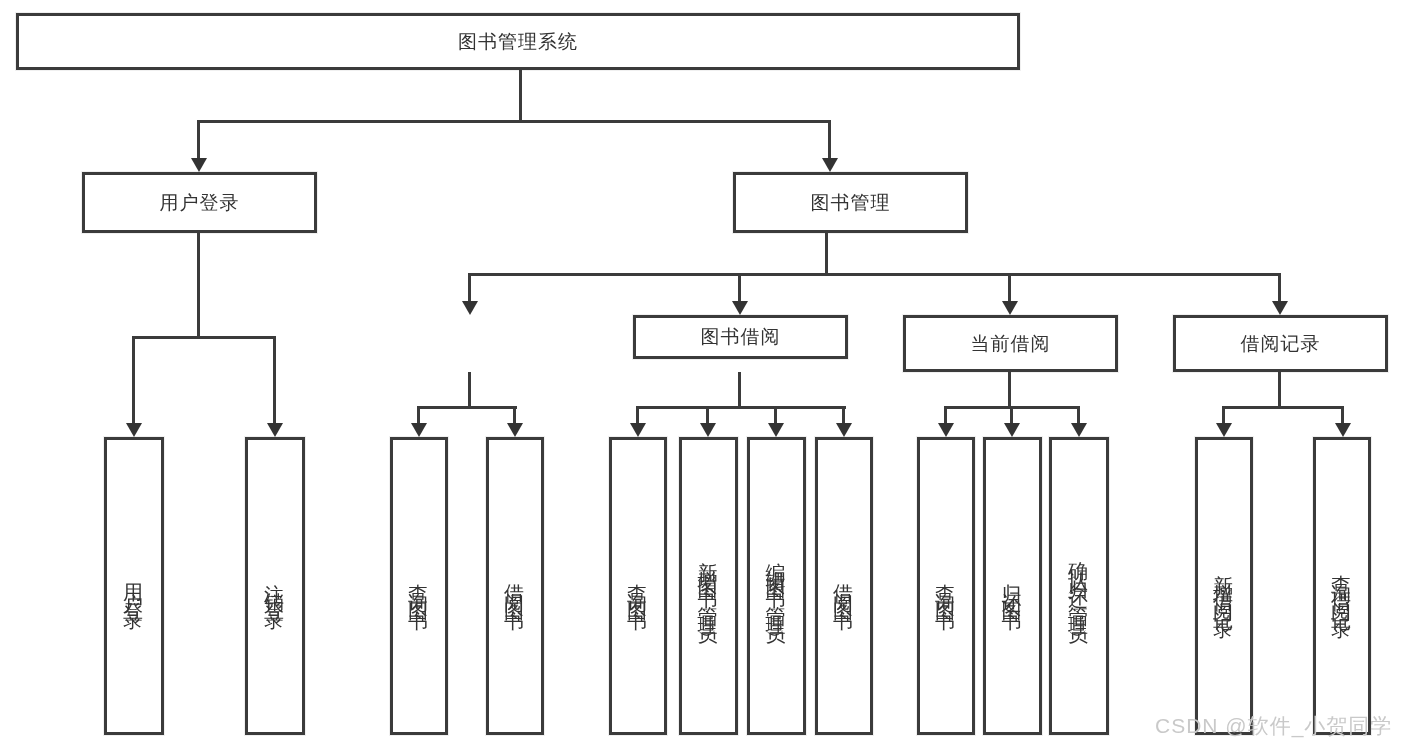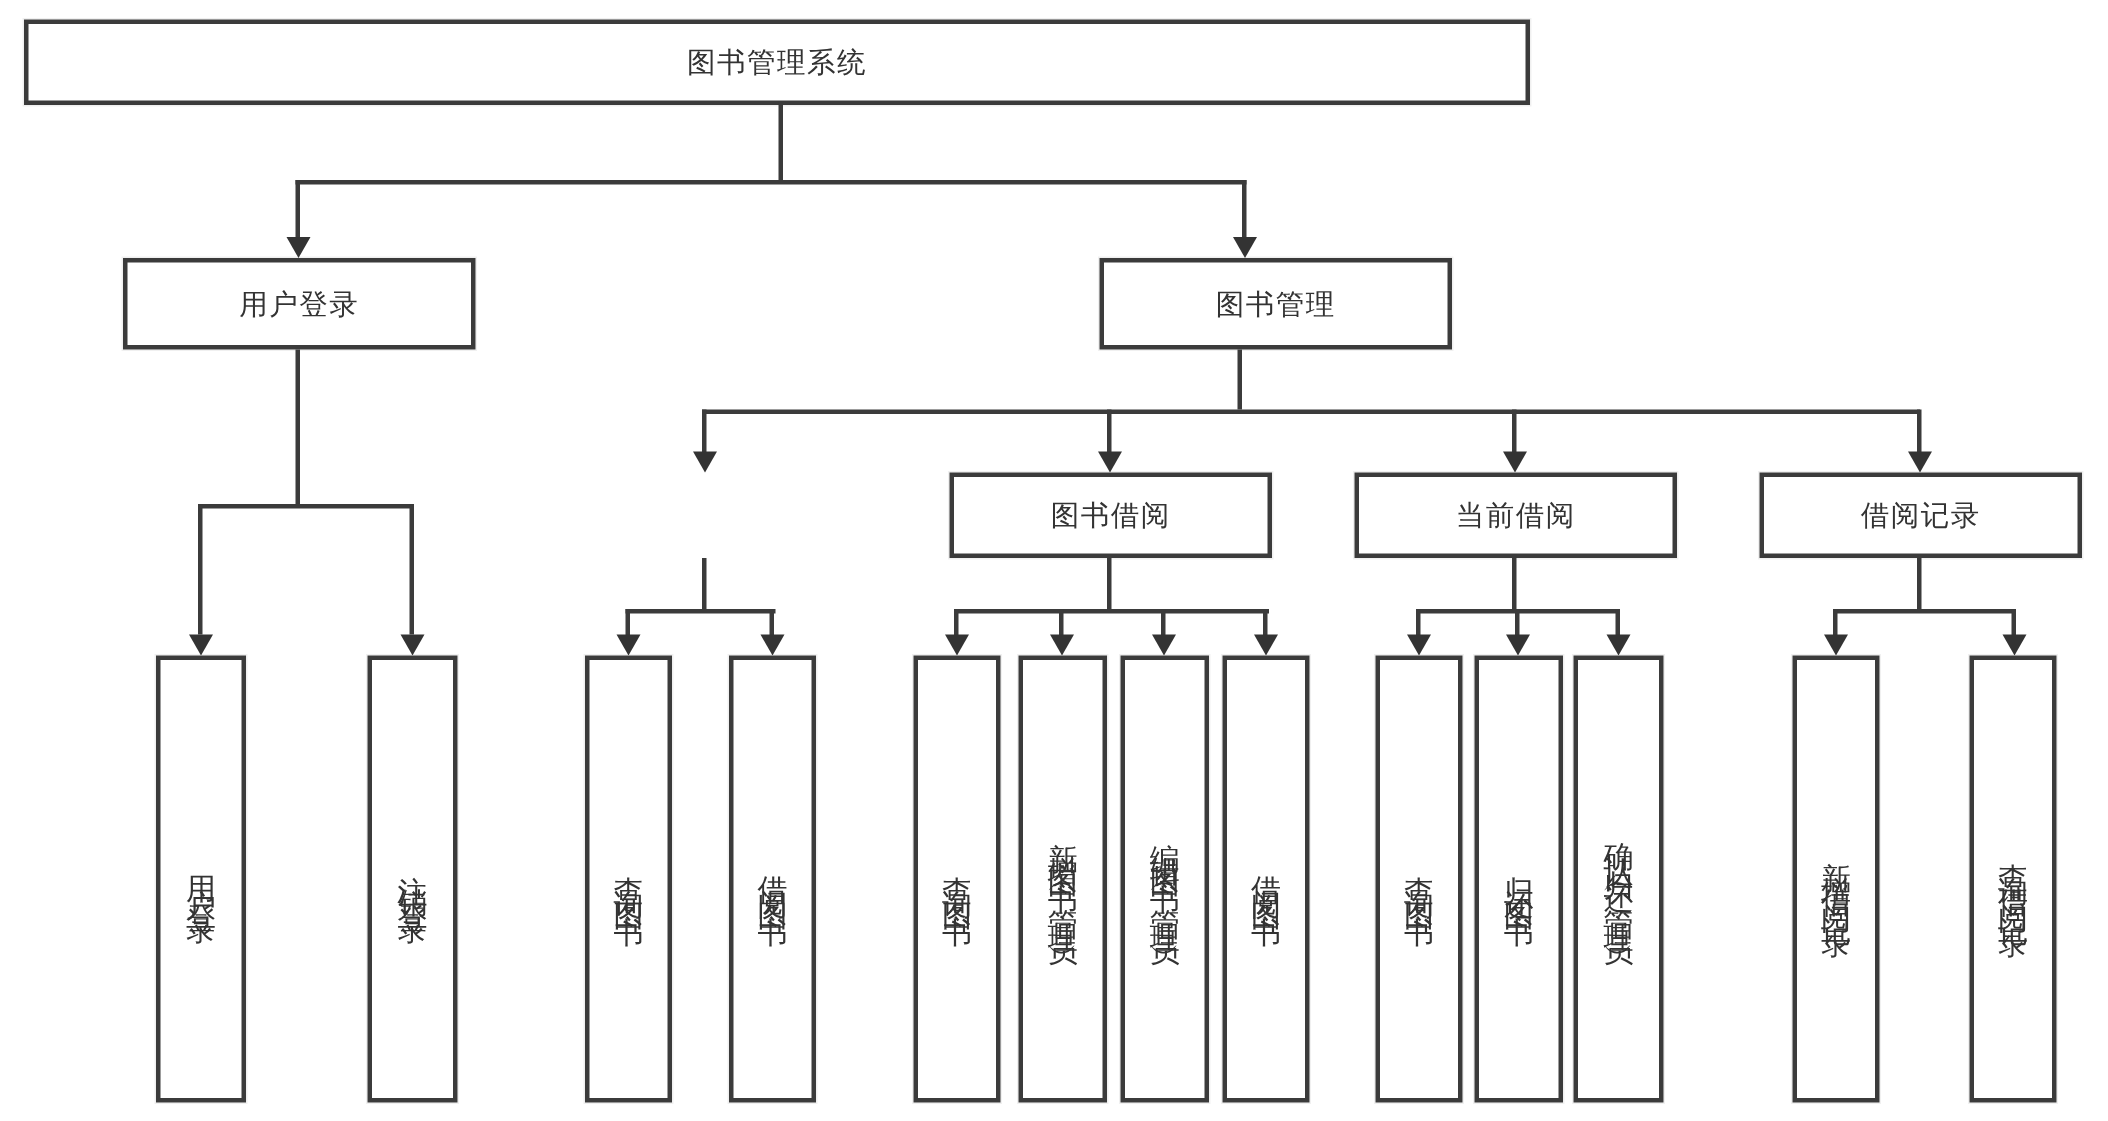--- a/index.html
+++ b/index.html
@@ -98,21 +98,21 @@
   <div class="hline" style="left:468px; top:273px; width:812px;"></div>
   <div class="vline" style="left:468px; top:273px; height:29px;"></div>
   <div class="arrow" style="left:462px; top:301px;"></div>
   <div class="vline" style="left:738px; top:273px; height:29px;"></div>
   <div class="arrow" style="left:732px; top:301px;"></div>
   <div class="vline" style="left:1008px; top:273px; height:29px;"></div>
   <div class="arrow" style="left:1002px; top:301px;"></div>
   <div class="vline" style="left:1278px; top:273px; height:29px;"></div>
   <div class="arrow" style="left:1272px; top:301px;"></div>
 
-  <div class="hbox" style="left:633px; top:315px; width:215px; height:57px;">
+  <div class="hbox" style="left:633px; top:315px; width:215px; height:44px;">
     <span>图书借阅</span>
   </div>
   <div class="hbox" style="left:1173px; top:315px; width:215px; height:57px;">
     <span>借阅记录</span>
   </div>
   <div class="hbox" style="left:903px; top:315px; width:215px; height:57px;">
     <span>当前借阅</span>
   </div>
 
   <div class="vline" style="left:468px; top:372px; height:34px;"></div>
@@ -186,14 +186,15 @@
     <span class="vtext">确认归还（管理员）</span>
   </div>
 
   <div class="vbox" style="left:1195px; width:58px;">
     <span class="vtext">新增借阅记录</span>
   </div>
   <div class="vbox" style="left:1313px; width:58px;">
     <span class="vtext">查询借阅记录</span>
   </div>
 
+  <div class="watermark">CSDN @软件_小贺同学</div>
 
 </div>
 
 </body></html>

